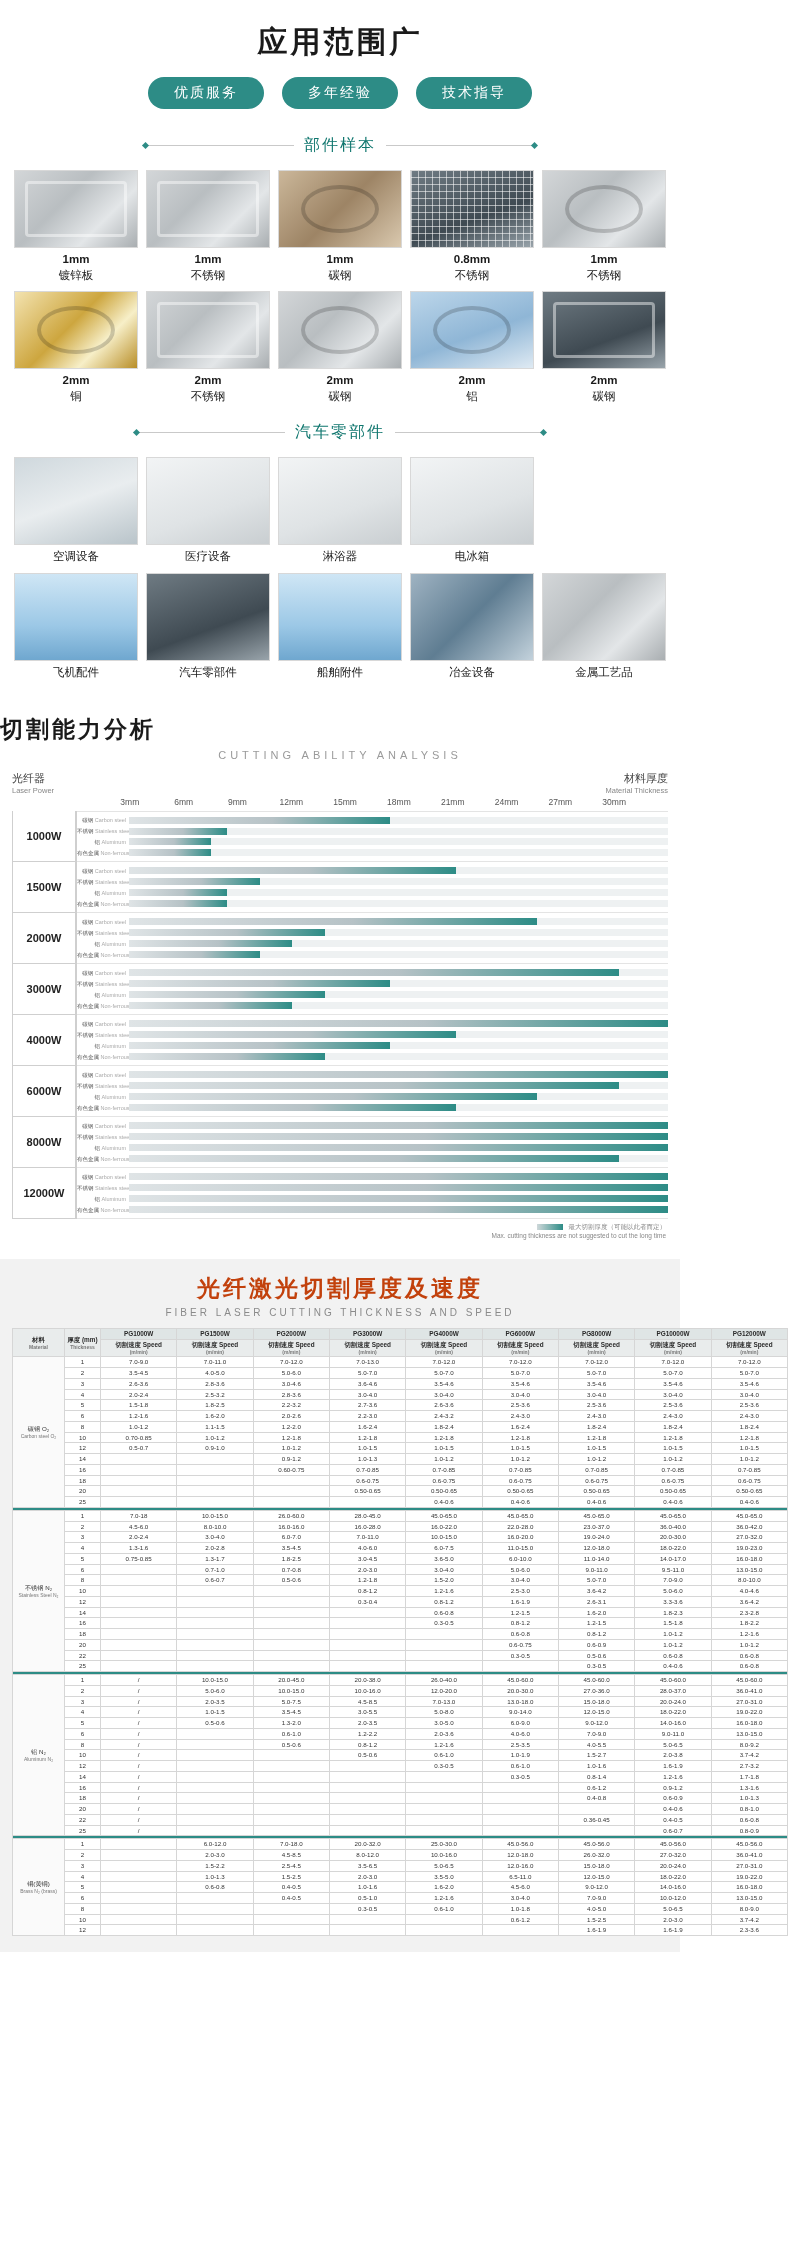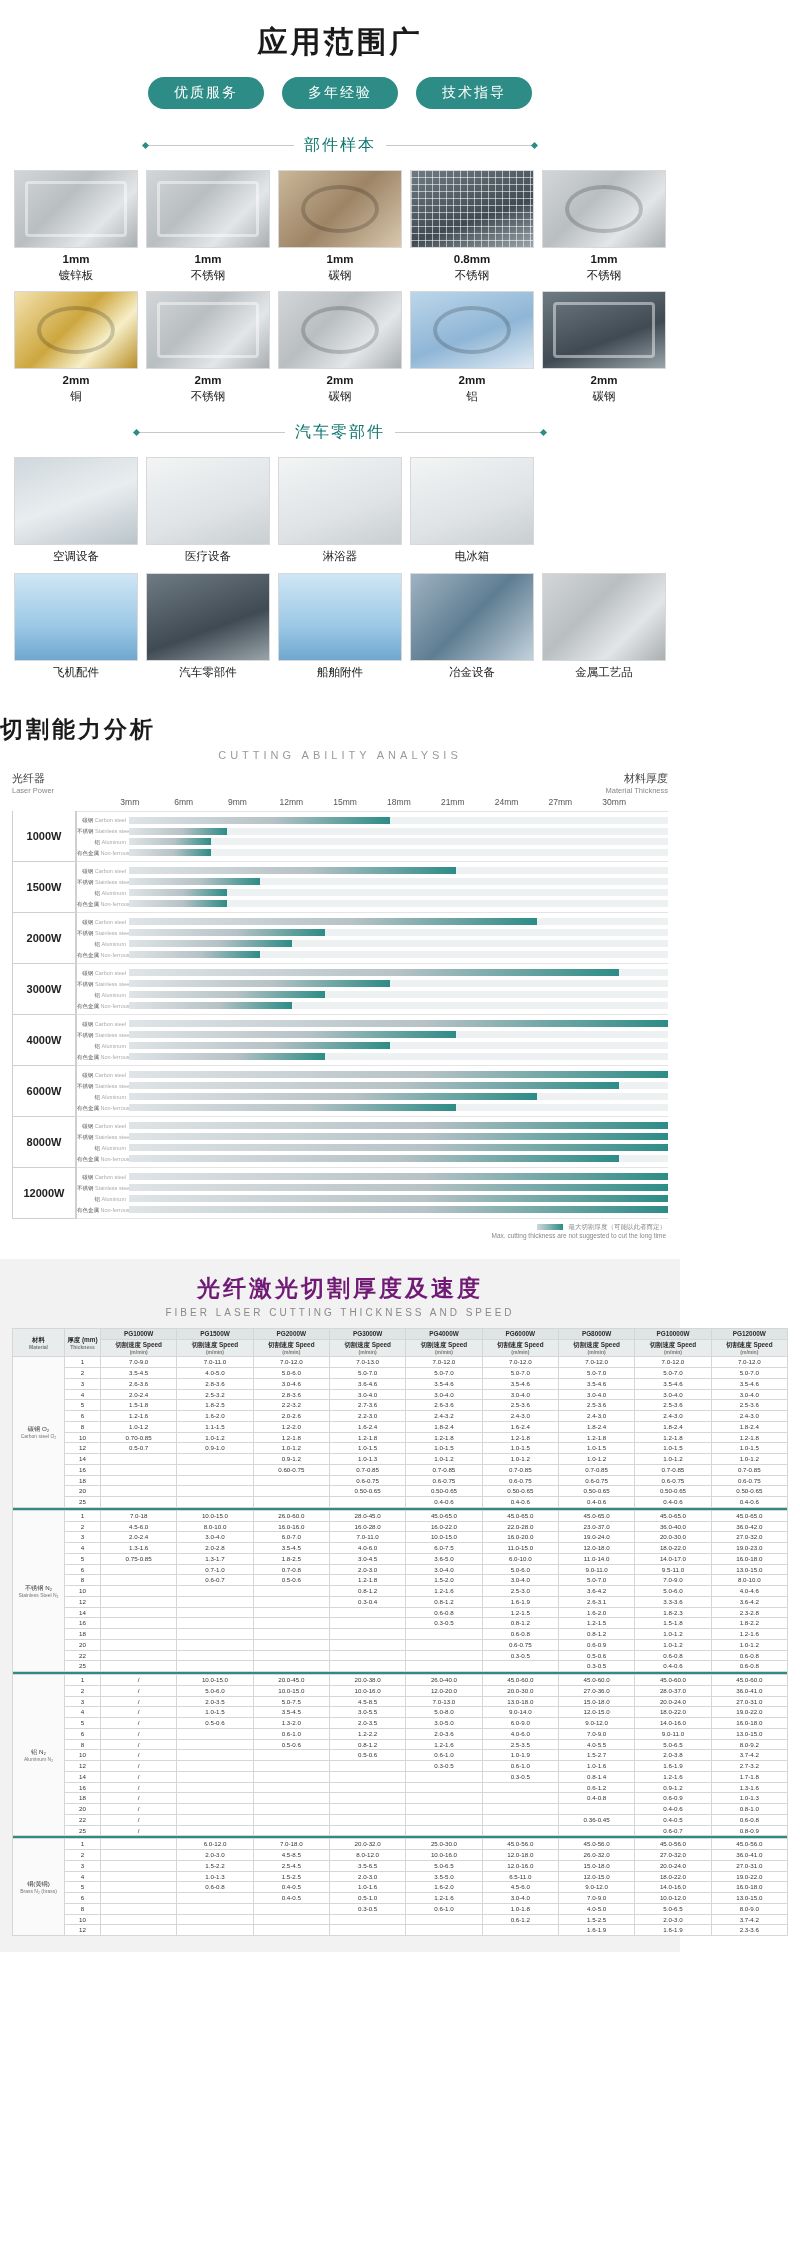--- a/index.html
+++ b/index.html
@@ -204,21 +204,21 @@
     vertical-align: middle;
     margin-right: 4px;
   }
 
   
   .tbl-wrap { background: #f2f2f2; padding: 14px 0 16px; margin-top: 14px; }
   .tbl-title {
     text-align: center;
     font-size: 23px;
     font-weight: bold;
-    color: #701a75;
+    color: #c2410c;
     letter-spacing: 3px;
   }
   .tbl-sub {
     text-align: center;
     font-size: 10px;
     letter-spacing: 3px;
     color: #8a8a8a;
     padding: 3px 0 10px;
   }
   table.spec {

